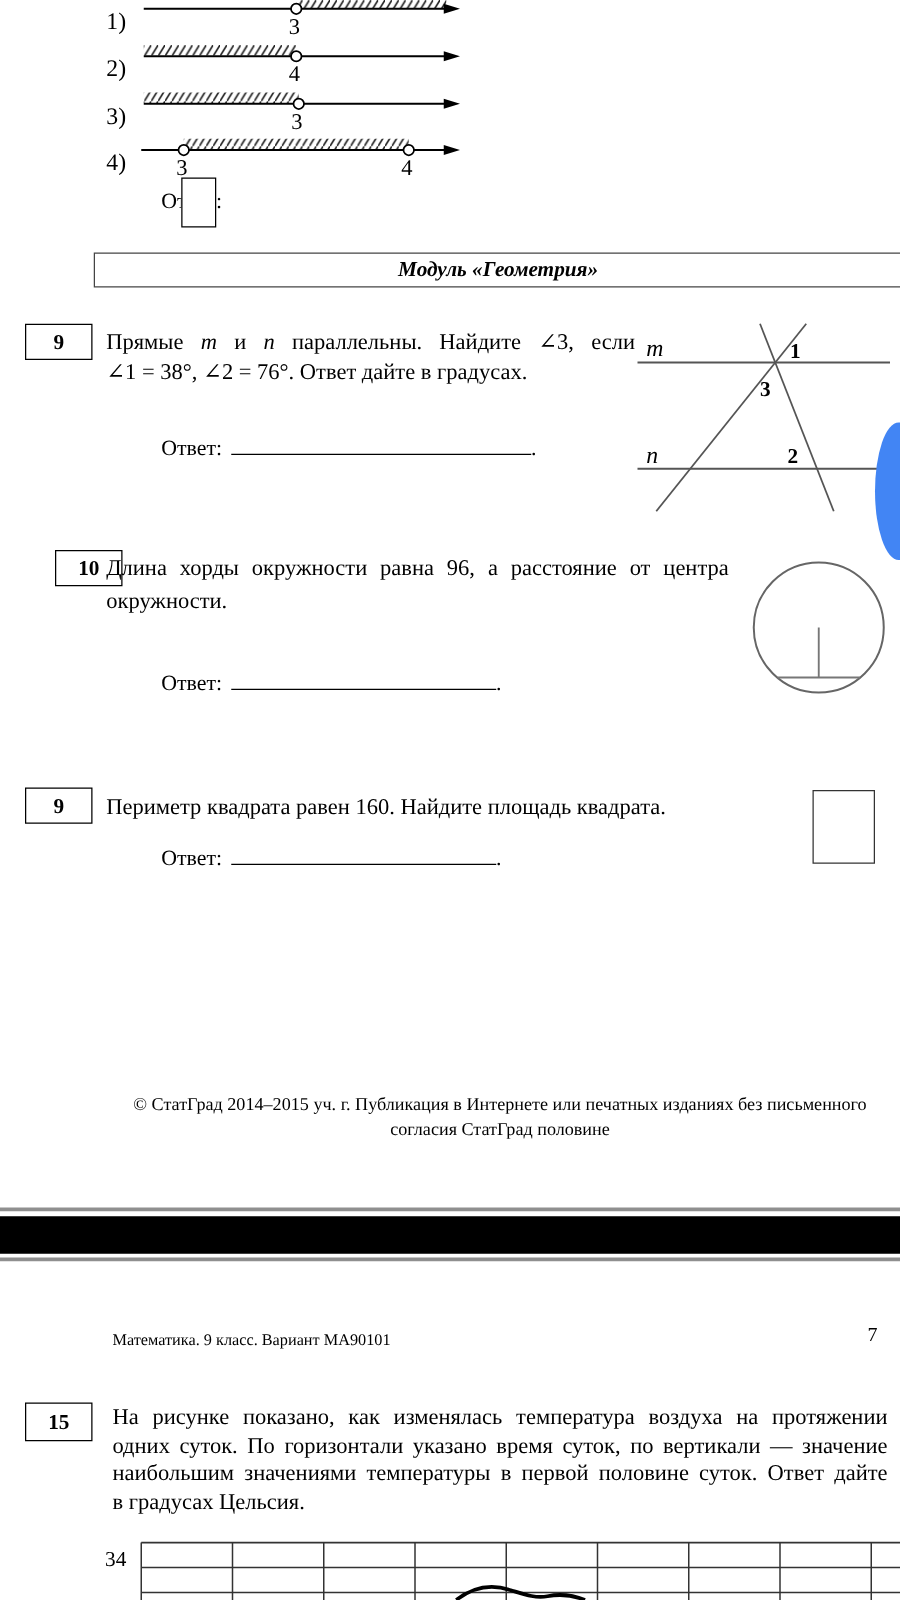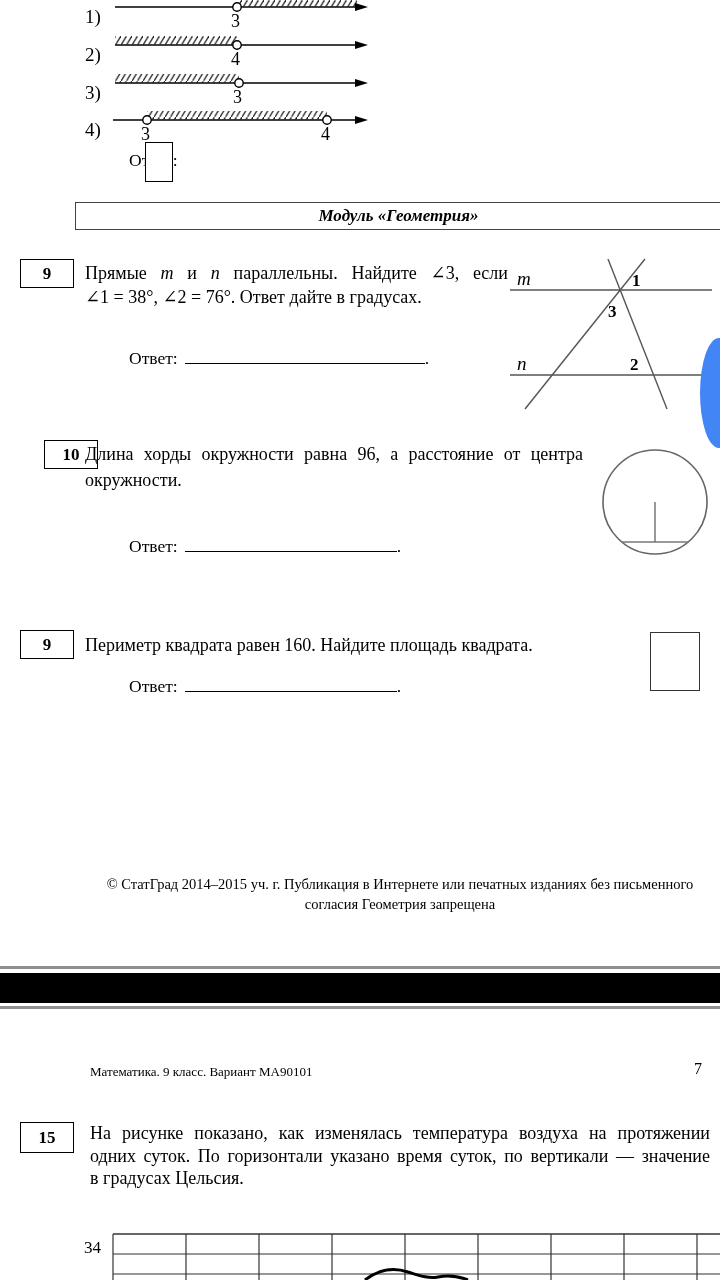--- a/index.html
+++ b/index.html
@@ -146,36 +146,37 @@
   </div>
 
   <div class="answer-row" style="left:85px;top:676px;">
     <span>Ответ:</span><span class="answer-line" style="width:212px;"></span><span>.</span>
   </div>
 
   <div class="square-fig"></div>
 
   <div class="copy">
     <div>© СтатГрад 2014–2015 уч. г. Публикация в Интернете или печатных изданиях без письменного</div>
-    <div>согласия Геометрия запрещена</div>
+    <div>согласия СтатГрад половине</div>
   </div>
 
   <div class="graybar" style="top:966px;"></div>
   <div class="blackbar"></div>
   <div class="graybar" style="top:1006px;"></div>
 
   <div class="hdr" style="left:90px;top:1064px;">Математика. 9 класс. Вариант МА90101</div>
   <div class="hdr" style="left:694px;top:1060px;font-size:16px;">7</div>
 
   <div class="qbox" style="left:20px;top:1122px;height:29px;">15</div>
 
   <div class="textblock jlines" style="left:90px;top:1122px;width:620px;line-height:22.5px;">
 
   <div class="tline">На рисунке показано, как изменялась температура воздуха на протяжении</div>
       <div class="tline">одних суток. По горизонтали указано время суток, по вертикали — значение</div>
+      <div class="tline">наибольшим значениями температуры в первой половине суток. Ответ дайте</div>
       <div class="tline">в градусах Цельсия.</div>
     </div>
 
   <svg class="abs" style="left:78px;top:1226px;" width="642" height="54" viewBox="0 0 642 54">
     <text x="6" y="27" font-size="17">34</text>
 
     <line x1="35" y1="8" x2="642" y2="8" stroke="#333" stroke-width="1.4"></line>
     <line x1="35" y1="28" x2="642" y2="28" stroke="#333" stroke-width="1.2"></line>
     <line x1="35" y1="48" x2="642" y2="48" stroke="#333" stroke-width="1.2"></line>
 

